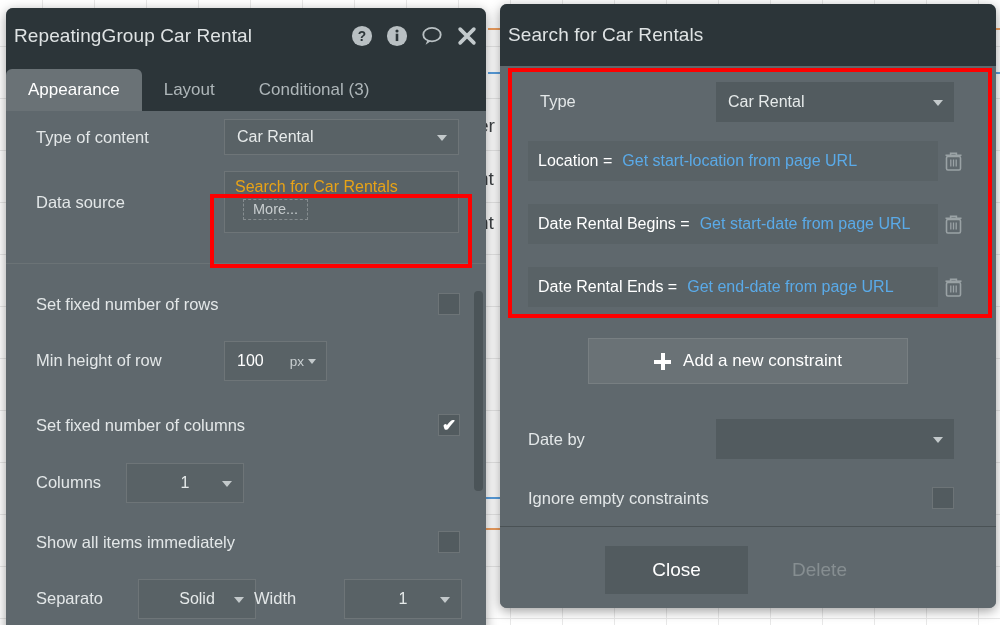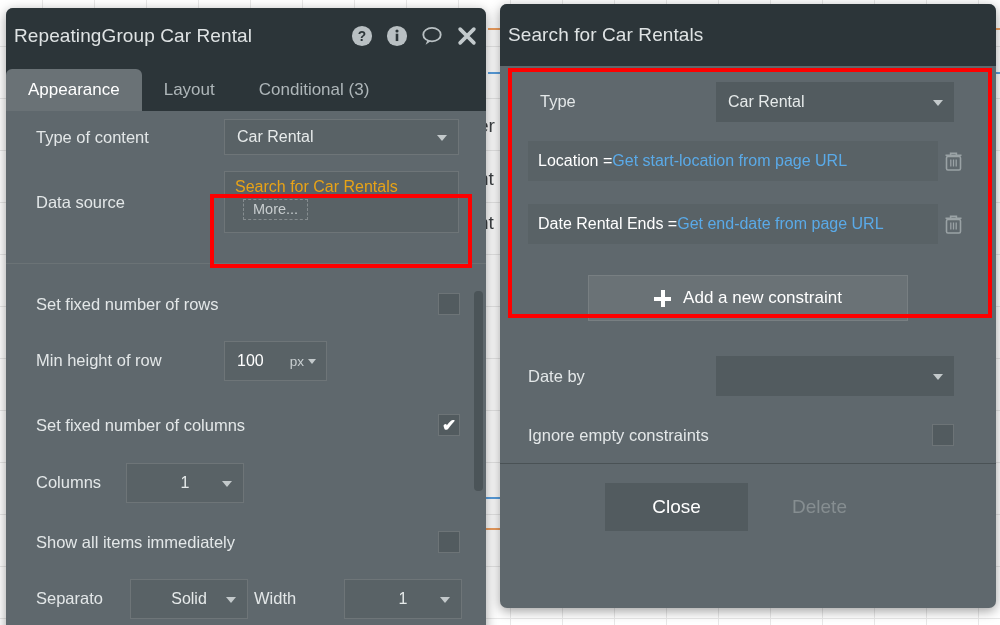--- a/index.html
+++ b/index.html
@@ -162,21 +162,21 @@
   .constraint-row {
     margin: 0 28px 0 28px;
     height: 40px;
     display: flex; align-items: center;
     position: relative;
   }
   .constraint-field {
     background: #596266;
     flex: 1; height: 40px;
     display: flex; align-items: center;
-    padding: 0 10px; gap: 0;
+    padding: 0 10px; gap: 10px;
     cursor: pointer;
   }
   .c-key { color: #ffffff; font-size: 16px; white-space: nowrap; }
   .c-val { color: #5aaae8; font-size: 16px; white-space: nowrap; }
   .trash {
     width: 30px; display: flex; align-items: center; justify-content: center;
     cursor: pointer; flex: none;
   }
 
   .add-constraint {
@@ -314,21 +314,21 @@
 
     <div class="row" style="height:56px; margin-top:4px;">
       <div class="row-label">Show all items immediately</div>
       <div class="checkbox" style="position:absolute; left:432px; top:17px;">
         
       </div>
     </div>
 
     <div class="row" style="height:56px;">
       <div class="row-label">Separato</div>
-      <div class="field" style="position:absolute; left:124px; top:9px; width:118px; height:40px; justify-content:center;">
+      <div class="field" style="position:absolute; left:132px; top:9px; width:118px; height:40px; justify-content:center;">
         <span>Solid</span>
         <span class="caret"></span>
       </div>
       <div class="row-label" style="position:absolute; left:248px;">Width</div>
       <div class="field" style="position:absolute; left:338px; top:9px; width:118px; height:40px; justify-content:center;">
         <span>1</span>
         <span class="caret"></span>
       </div>
     </div>
 
@@ -362,36 +362,50 @@
       <div class="trash">
         <svg width="17" height="19" viewBox="0 0 17 19">
           <rect x="1.5" y="4.5" width="14" height="13.5" rx="1.4" fill="none" stroke="#9aa2a5" stroke-width="1.6"></rect>
           <path d="M0.5 3.2 h16" stroke="#9aa2a5" stroke-width="1.6"></path>
           <path d="M5.6 3.2 v-2 h5.8 v2" fill="none" stroke="#9aa2a5" stroke-width="1.6"></path>
           <path d="M5.8 7.6 v7 M8.5 7.6 v7 M11.2 7.6 v7" stroke="#9aa2a5" stroke-width="1.3"></path>
         </svg>
       </div>
     </div>
 
-
     <div class="constraint-row" style="margin-top:23px;">
       <div class="constraint-field">
-        <span class="c-key">Date Rental Ends =</span>
-        <span class="c-val">Get end-date from page URL</span>
+        <span class="c-key">Date Rental Begins =</span>
+        <span class="c-val">Get start-date from page URL</span>
       </div>
       <div class="trash">
         <svg width="17" height="19" viewBox="0 0 17 19">
           <rect x="1.5" y="4.5" width="14" height="13.5" rx="1.4" fill="none" stroke="#9aa2a5" stroke-width="1.6"></rect>
           <path d="M0.5 3.2 h16" stroke="#9aa2a5" stroke-width="1.6"></path>
           <path d="M5.6 3.2 v-2 h5.8 v2" fill="none" stroke="#9aa2a5" stroke-width="1.6"></path>
           <path d="M5.8 7.6 v7 M8.5 7.6 v7 M11.2 7.6 v7" stroke="#9aa2a5" stroke-width="1.3"></path>
         </svg>
       </div>
     </div>
 
+    <div class="constraint-row" style="margin-top:23px;">
+      <div class="constraint-field">
+        <span class="c-key">Date Rental Ends =</span>
+        <span class="c-val">Get end-date from page URL</span>
+      </div>
+      <div class="trash">
+        <svg width="17" height="19" viewBox="0 0 17 19">
+          <rect x="1.5" y="4.5" width="14" height="13.5" rx="1.4" fill="none" stroke="#9aa2a5" stroke-width="1.6"></rect>
+          <path d="M0.5 3.2 h16" stroke="#9aa2a5" stroke-width="1.6"></path>
+          <path d="M5.6 3.2 v-2 h5.8 v2" fill="none" stroke="#9aa2a5" stroke-width="1.6"></path>
+          <path d="M5.8 7.6 v7 M8.5 7.6 v7 M11.2 7.6 v7" stroke="#9aa2a5" stroke-width="1.3"></path>
+        </svg>
+      </div>
+    </div>
+
     <div style="margin-top:31px;">
       <div class="add-constraint">
         <span class="plus"></span>
         <span>Add a new constraint</span>
       </div>
     </div>
 
     <div class="row" style="height:62px; padding:0 28px; margin-top:24px;">
       <div class="row-label">Date by</div>
       <div class="field" style="position:absolute; left:216px; top:11px; width:238px; height:40px; border:none; background:#525b5f;">

